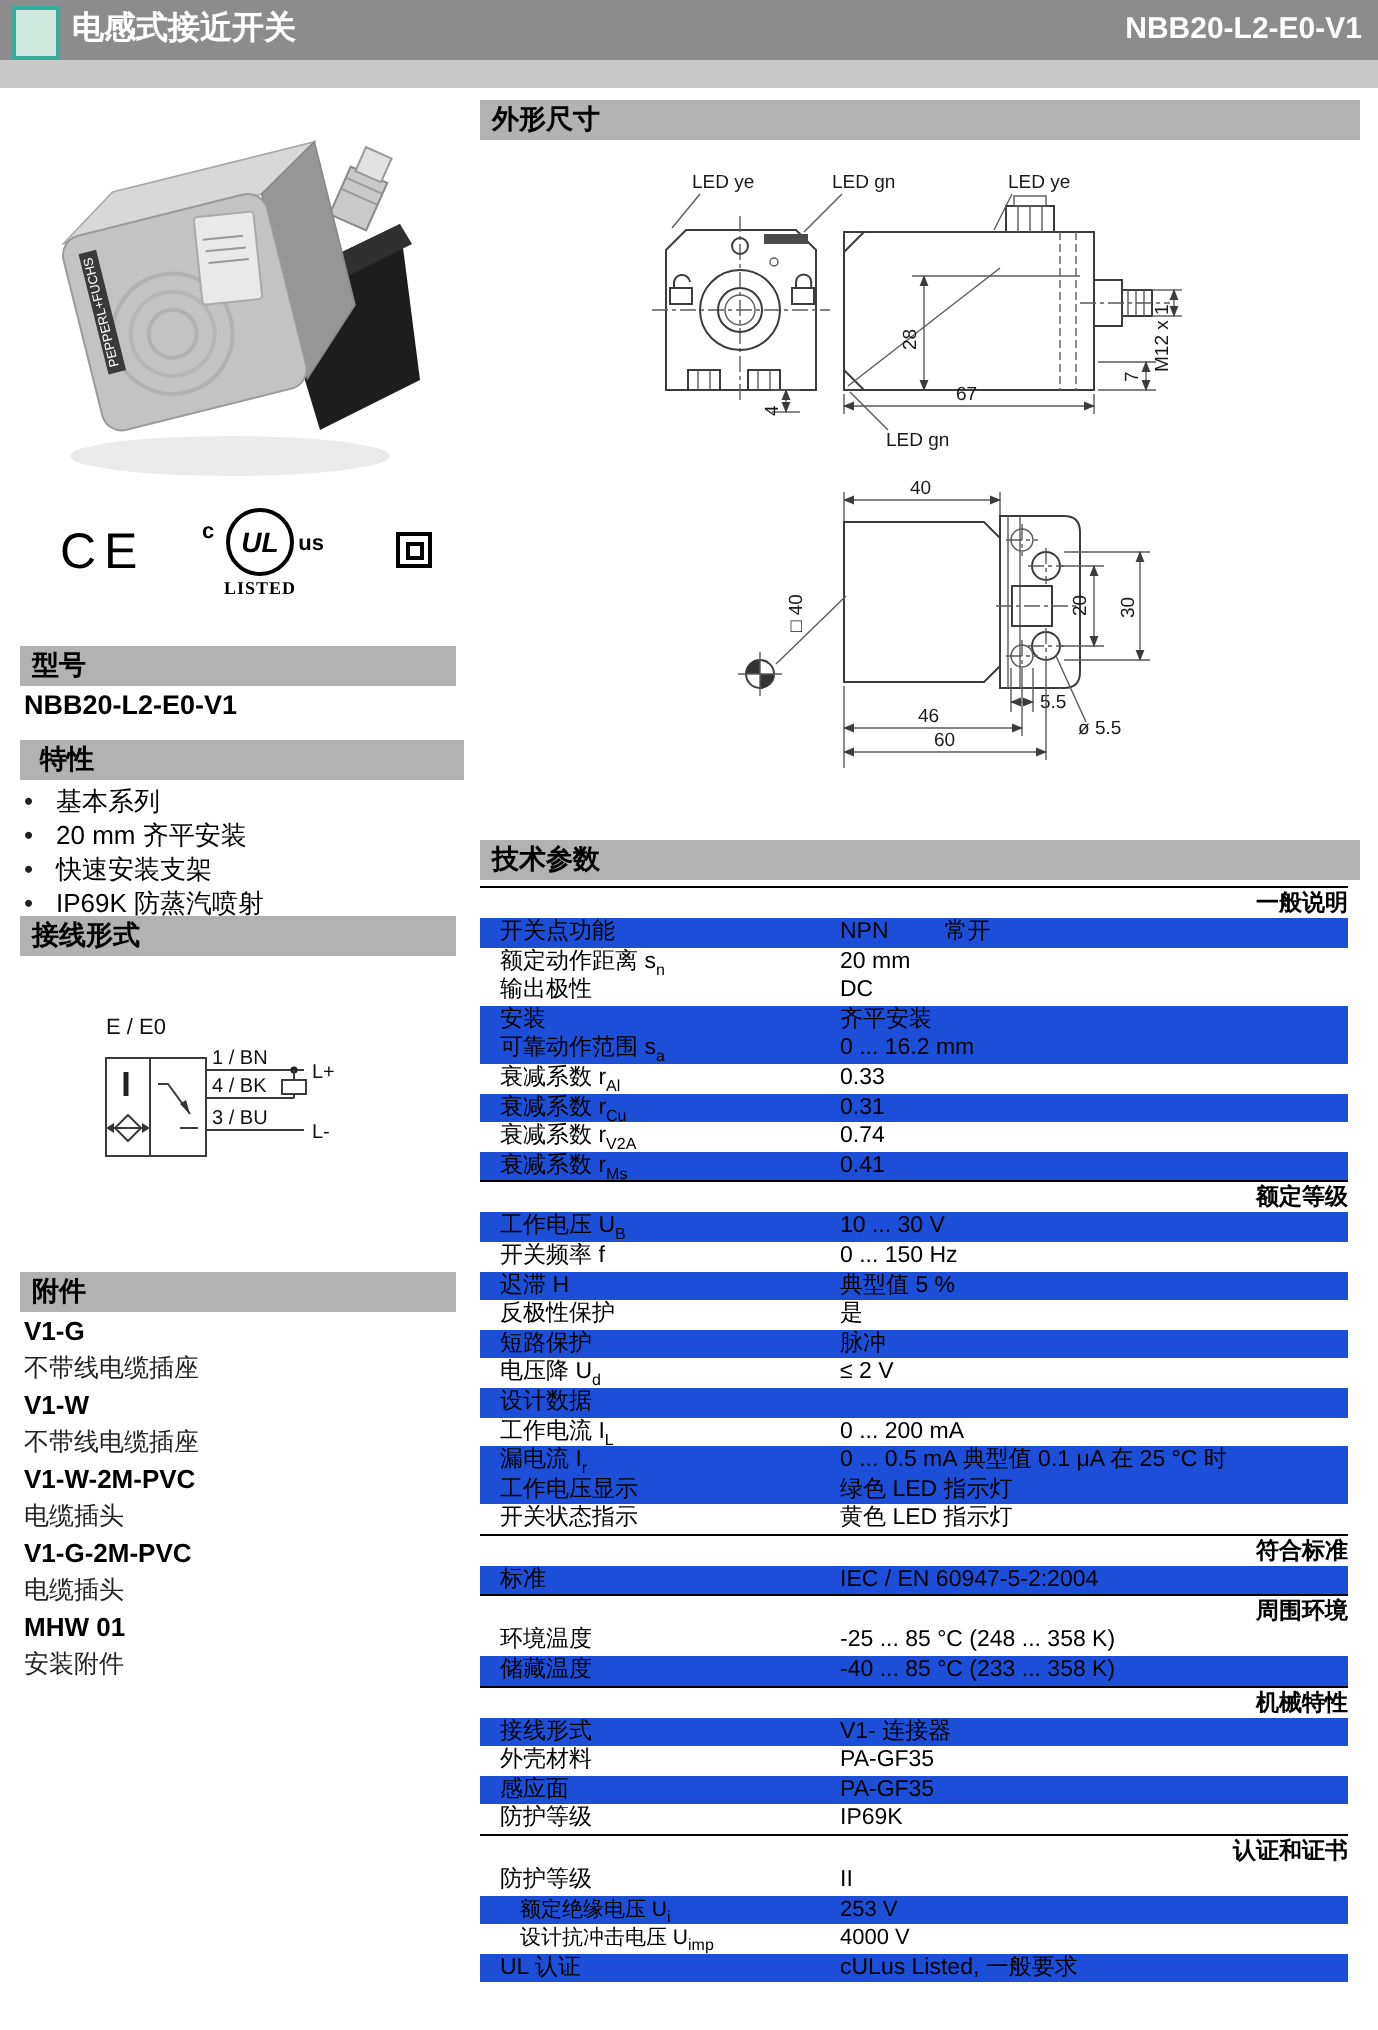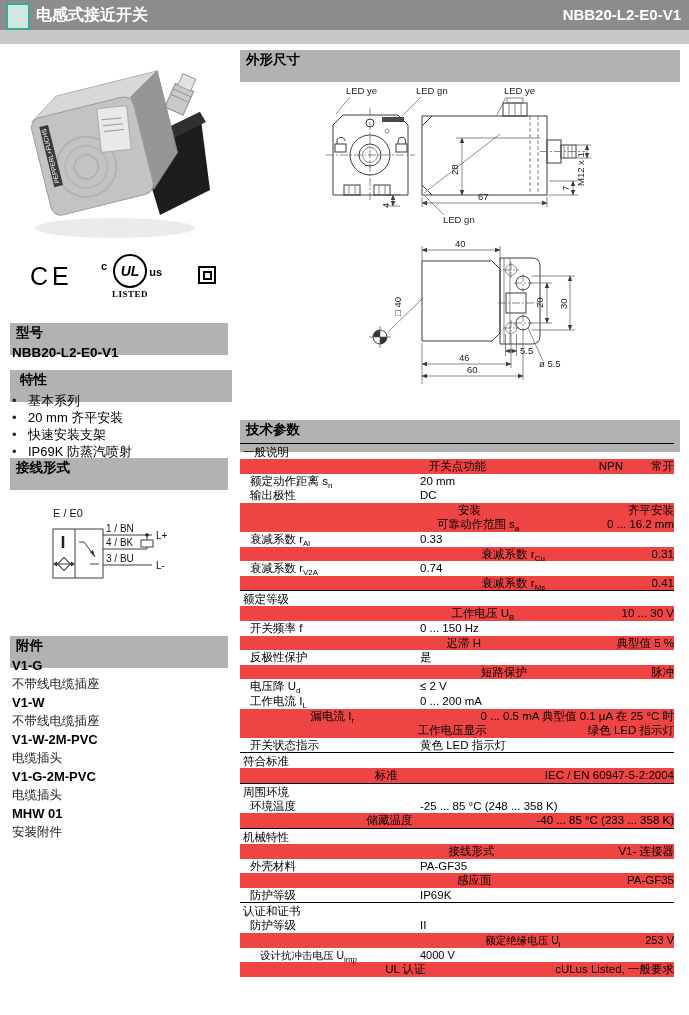--- a/index.html
+++ b/index.html
@@ -8,21 +8,21 @@
     font-family:"Liberation Sans","DejaVu Sans",sans-serif;color:#000;
     -webkit-font-smoothing:antialiased;overflow:hidden;
   }
   
   .topbar{position:absolute;left:0;top:0;width:689px;height:30px;background:#8c8c8c;}
   .topbar .brand-ico{position:absolute;left:6px;top:3px;width:20px;height:23px;background:#cfe9de;border:2px solid #35ab9b;}
   .topbar .title{position:absolute;left:36px;top:0;height:30px;line-height:30px;color:#fff;font-weight:bold;font-size:16px;}
   .topbar .model{position:absolute;right:8px;top:0;height:30px;line-height:30px;color:#fff;font-weight:bold;font-size:15px;}
   .substrip{position:absolute;left:0;top:30px;width:689px;height:14px;background:#c8c8c8;}
 
-  .sec-bar{background:#b2b2b2;font-weight:bold;font-size:13.5px;height:32px;line-height:20px;padding-left:6px;}
+  .sec-bar{background:#b2b2b2;font-weight:bold;font-size:13.5px;height:20px;line-height:20px;padding-left:6px;}
 
   
   #left-col{position:absolute;left:10px;top:44px;width:218px;height:960px;}
   #photo-block{position:absolute;left:0;top:6px;width:218px;height:200px;}
   #marks{position:absolute;left:0;top:208px;width:218px;height:52px;}
   .ce-mark{position:absolute;left:20px;top:10px;font-size:25px;letter-spacing:4px;font-weight:500;}
   .ul-mark{position:absolute;left:88px;top:0;width:64px;height:52px;}
   .ul-circle{position:absolute;left:15px;top:2px;width:30px;height:30px;border:2.5px solid #000;border-radius:50%;text-align:center;line-height:30px;font-weight:bold;font-style:italic;font-size:14px;}
   .ul-c{position:absolute;left:3px;top:8px;font-weight:bold;font-size:11px;}
   .ul-us{position:absolute;right:0px;top:14px;font-weight:bold;font-size:11px;}
@@ -41,23 +41,23 @@
   #acc-list{position:absolute;left:2px;top:613px;width:212px;}
   .acc-item{height:37px;}
   .acc-name{font-weight:bold;font-size:13px;line-height:18px;}
   .acc-desc{font-size:12.5px;line-height:19px;color:#222;}
 
   
   #bar-dims{position:absolute;left:240px;top:50px;width:434px;}
   #dims-svg{position:absolute;left:240px;top:76px;}
   #bar-tech{position:absolute;left:240px;top:420px;width:434px;}
   #tech-body{position:absolute;left:240px;top:443px;width:434px;}
-  .t-sec{border-top:1px solid #000;font-weight:normal;font-size:11.5px;height:13px;line-height:13px;padding:2px 0 0 3px;}
+  .t-sec{border-top:1px solid #000;font-weight:bold;font-size:11.5px;height:13px;line-height:13px;padding:2px 0 0 3px;text-align:right;}
   .t-row{display:flex;height:14.6px;line-height:14.6px;font-size:11.5px;}
-  .t-row.shaded{background:#ef4444;justify-content:flex-end;}
+  .t-row.shaded{background:#1d4ed8;}
   .t-label{width:170px;padding-left:10px;flex:none;white-space:nowrap;overflow:visible;}
   .t-row.indent .t-label{padding-left:20px;width:160px;font-size:10.5px;}
   .t-row.indent .t-value{font-size:11px;}
   .t-value{white-space:nowrap;}
   .t-value2{margin-left:28px;white-space:nowrap;}
   sub{font-size:8px;line-height:0;}
   svg text{font-family:"Liberation Sans","DejaVu Sans",sans-serif;}
   .dline{stroke:#3c3c3c;stroke-width:1;fill:none;}
   .dthin{stroke:#5a5a5a;stroke-width:0.7;fill:none;}
   .cline{stroke:#5a5a5a;stroke-width:0.7;fill:none;stroke-dasharray:8 2 2 2;}
@@ -405,20 +405,24 @@
       <span class="t-value">是</span>
     </div>
     <div class="t-row shaded">
       <span class="t-label">短路保护</span>
       <span class="t-value">脉冲</span>
     </div>
     <div class="t-row">
       <span class="t-label">电压降  U<sub>d</sub></span>
       <span class="t-value">≤ 2 V</span>
     </div>
+    <div class="t-row shaded">
+      <span class="t-label">设计数据</span>
+      <span class="t-value"></span>
+    </div>
     <div class="t-row">
       <span class="t-label">工作电流  I<sub>L</sub></span>
       <span class="t-value">0 ... 200 mA</span>
     </div>
     <div class="t-row shaded">
       <span class="t-label">漏电流 I<sub>r</sub></span>
       <span class="t-value">0 ... 0.5 mA 典型值 0.1 μA 在 25 °C 时</span>
     </div>
     <div class="t-row shaded">
       <span class="t-label">工作电压显示</span>

